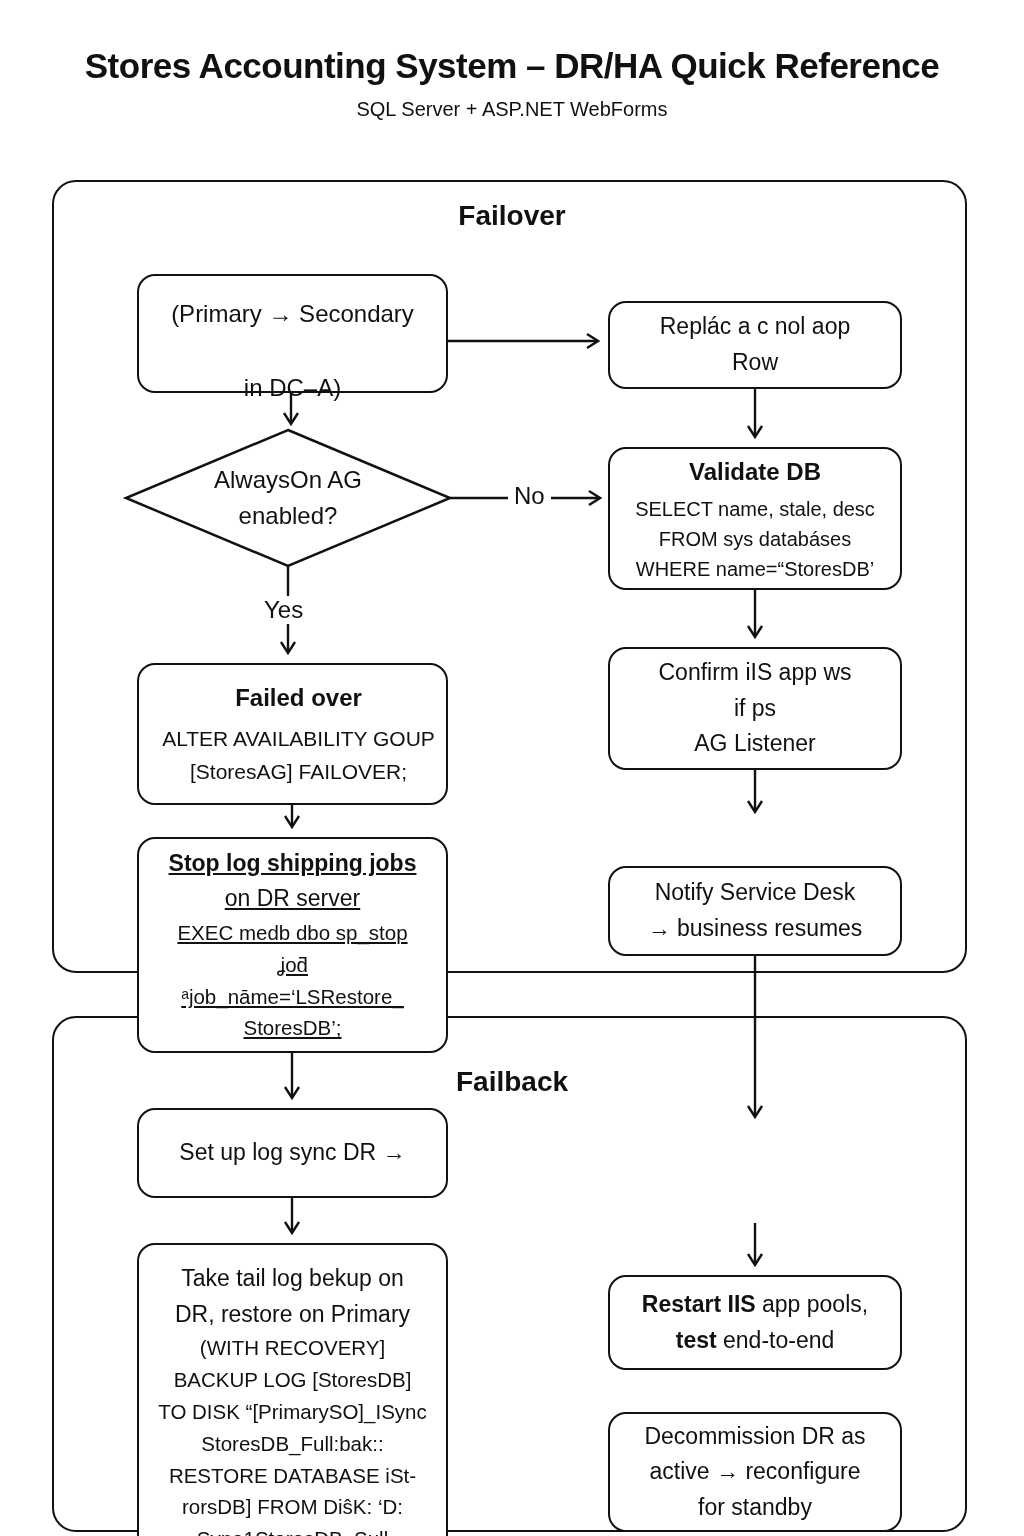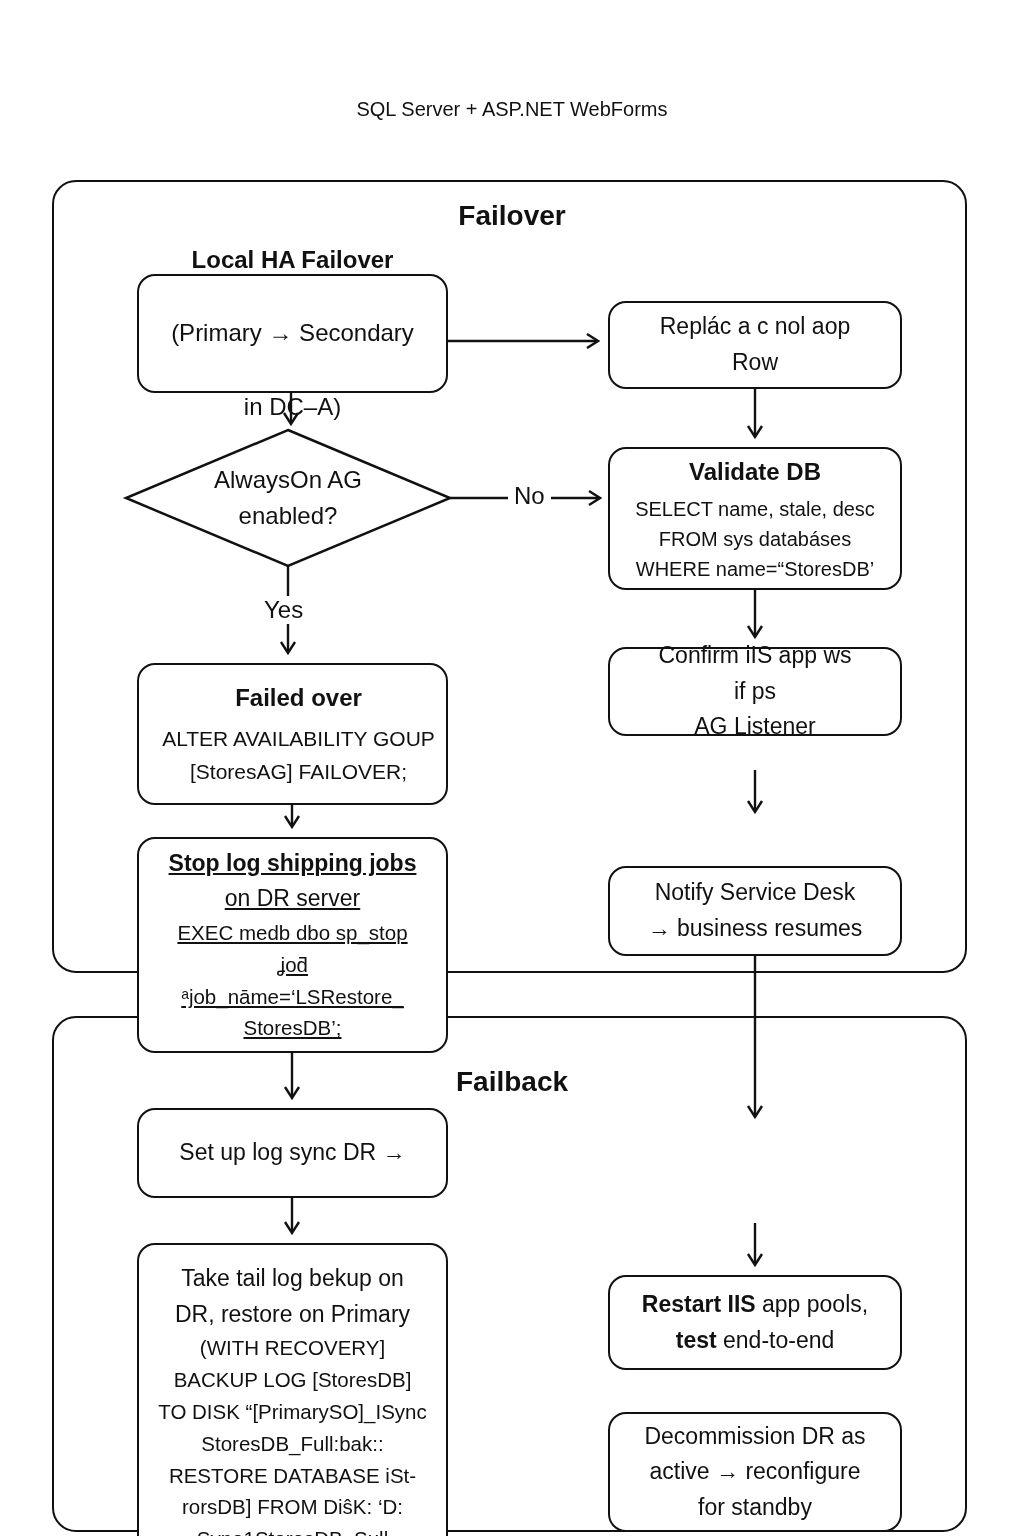--- a/index.html
+++ b/index.html
@@ -40,21 +40,21 @@
   }
   .colL { left:137px; width:311px; }
   .colR { left:608px; width:294px; }
   #node-local-ha    { top:274px; height:119px; }
   #node-failed-over { top:663px; height:142px;padding-left:20px; }
   #node-stop-log    { top:837px; height:216px;text-decoration:underline; }
   #node-setup-sync  { top:1108px; height:90px; }
   #node-tail-log    { top:1243px; height:330px; }
   #node-replicate   { top:301px; height:88px; }
   #node-validate    { top:447px; height:143px; }
-  #node-confirm-iis { top:647px; height:89px; }
+  #node-confirm-iis { top:647px; height:123px; }
   #node-notify      { top:866px; height:90px; }
   #node-point-iis   { top:1127px; height:96px; }
   #node-restart-iis { top:1275px; height:95px; }
   #node-decommission{ top:1412px; height:120px; }
   .diamond-text {
     position:absolute; left:160px; top:460px; width:256px; height:76px;
     display:flex; flex-direction:column; justify-content:center;
     text-align:center; font-size:24px; line-height:1.5; z-index:3;
   }
   .edge-label {
@@ -70,20 +70,21 @@
   .ln-sm  { font-size:20px; line-height:1.48; }
   .ln-smw { font-size:20.5px; line-height:1.55; }
   .ln-code{ font-size:20.5px; line-height:1.55; letter-spacing:1px; }
   .mb4 { margin-bottom:4px; }
 </style>
 </head>
 <body>
 
 <div id="page">
 
+  <div class="title">Stores Accounting System – DR/HA Quick Reference</div>
   <div class="subtitle">SQL Server + ASP.NET WebForms</div>
 
   <div id="failover-container" class="container"></div>
   <div id="failback-container" class="container"></div>
 
   <div id="failover-label" class="section-label">Failover</div>
   <div id="failback-label" class="section-label">Failback</div>
 
   <svg id="edges" viewBox="0 0 1024 1536" xmlns="http://www.w3.org/2000/svg">
     <defs>
@@ -108,21 +109,20 @@
 
   <div id="label-yes" class="edge-label">Yes</div>
   <div id="label-no" class="edge-label">No</div>
 
   <div class="diamond-text">
     <div>AlwaysOn AG</div>
     <div>enabled?</div>
   </div>
 
   <div id="node-local-ha" class="node colL">
-    <div class="ln-xlb">Local HA Failover</div>
     <div class="ln-xl">(Primary → Secondary</div>
     <div class="ln-xl">in DC–A)</div>
   </div>
 
   <div id="node-validate" class="node colR">
     <div class="ln-xlb mb4">Validate DB</div>
     <div class="ln-sm">SELECT name, stale, desc</div>
     <div class="ln-sm">FROM sys databáses</div>
     <div class="ln-sm">WHERE name=“StoresDB’</div>
   </div>

